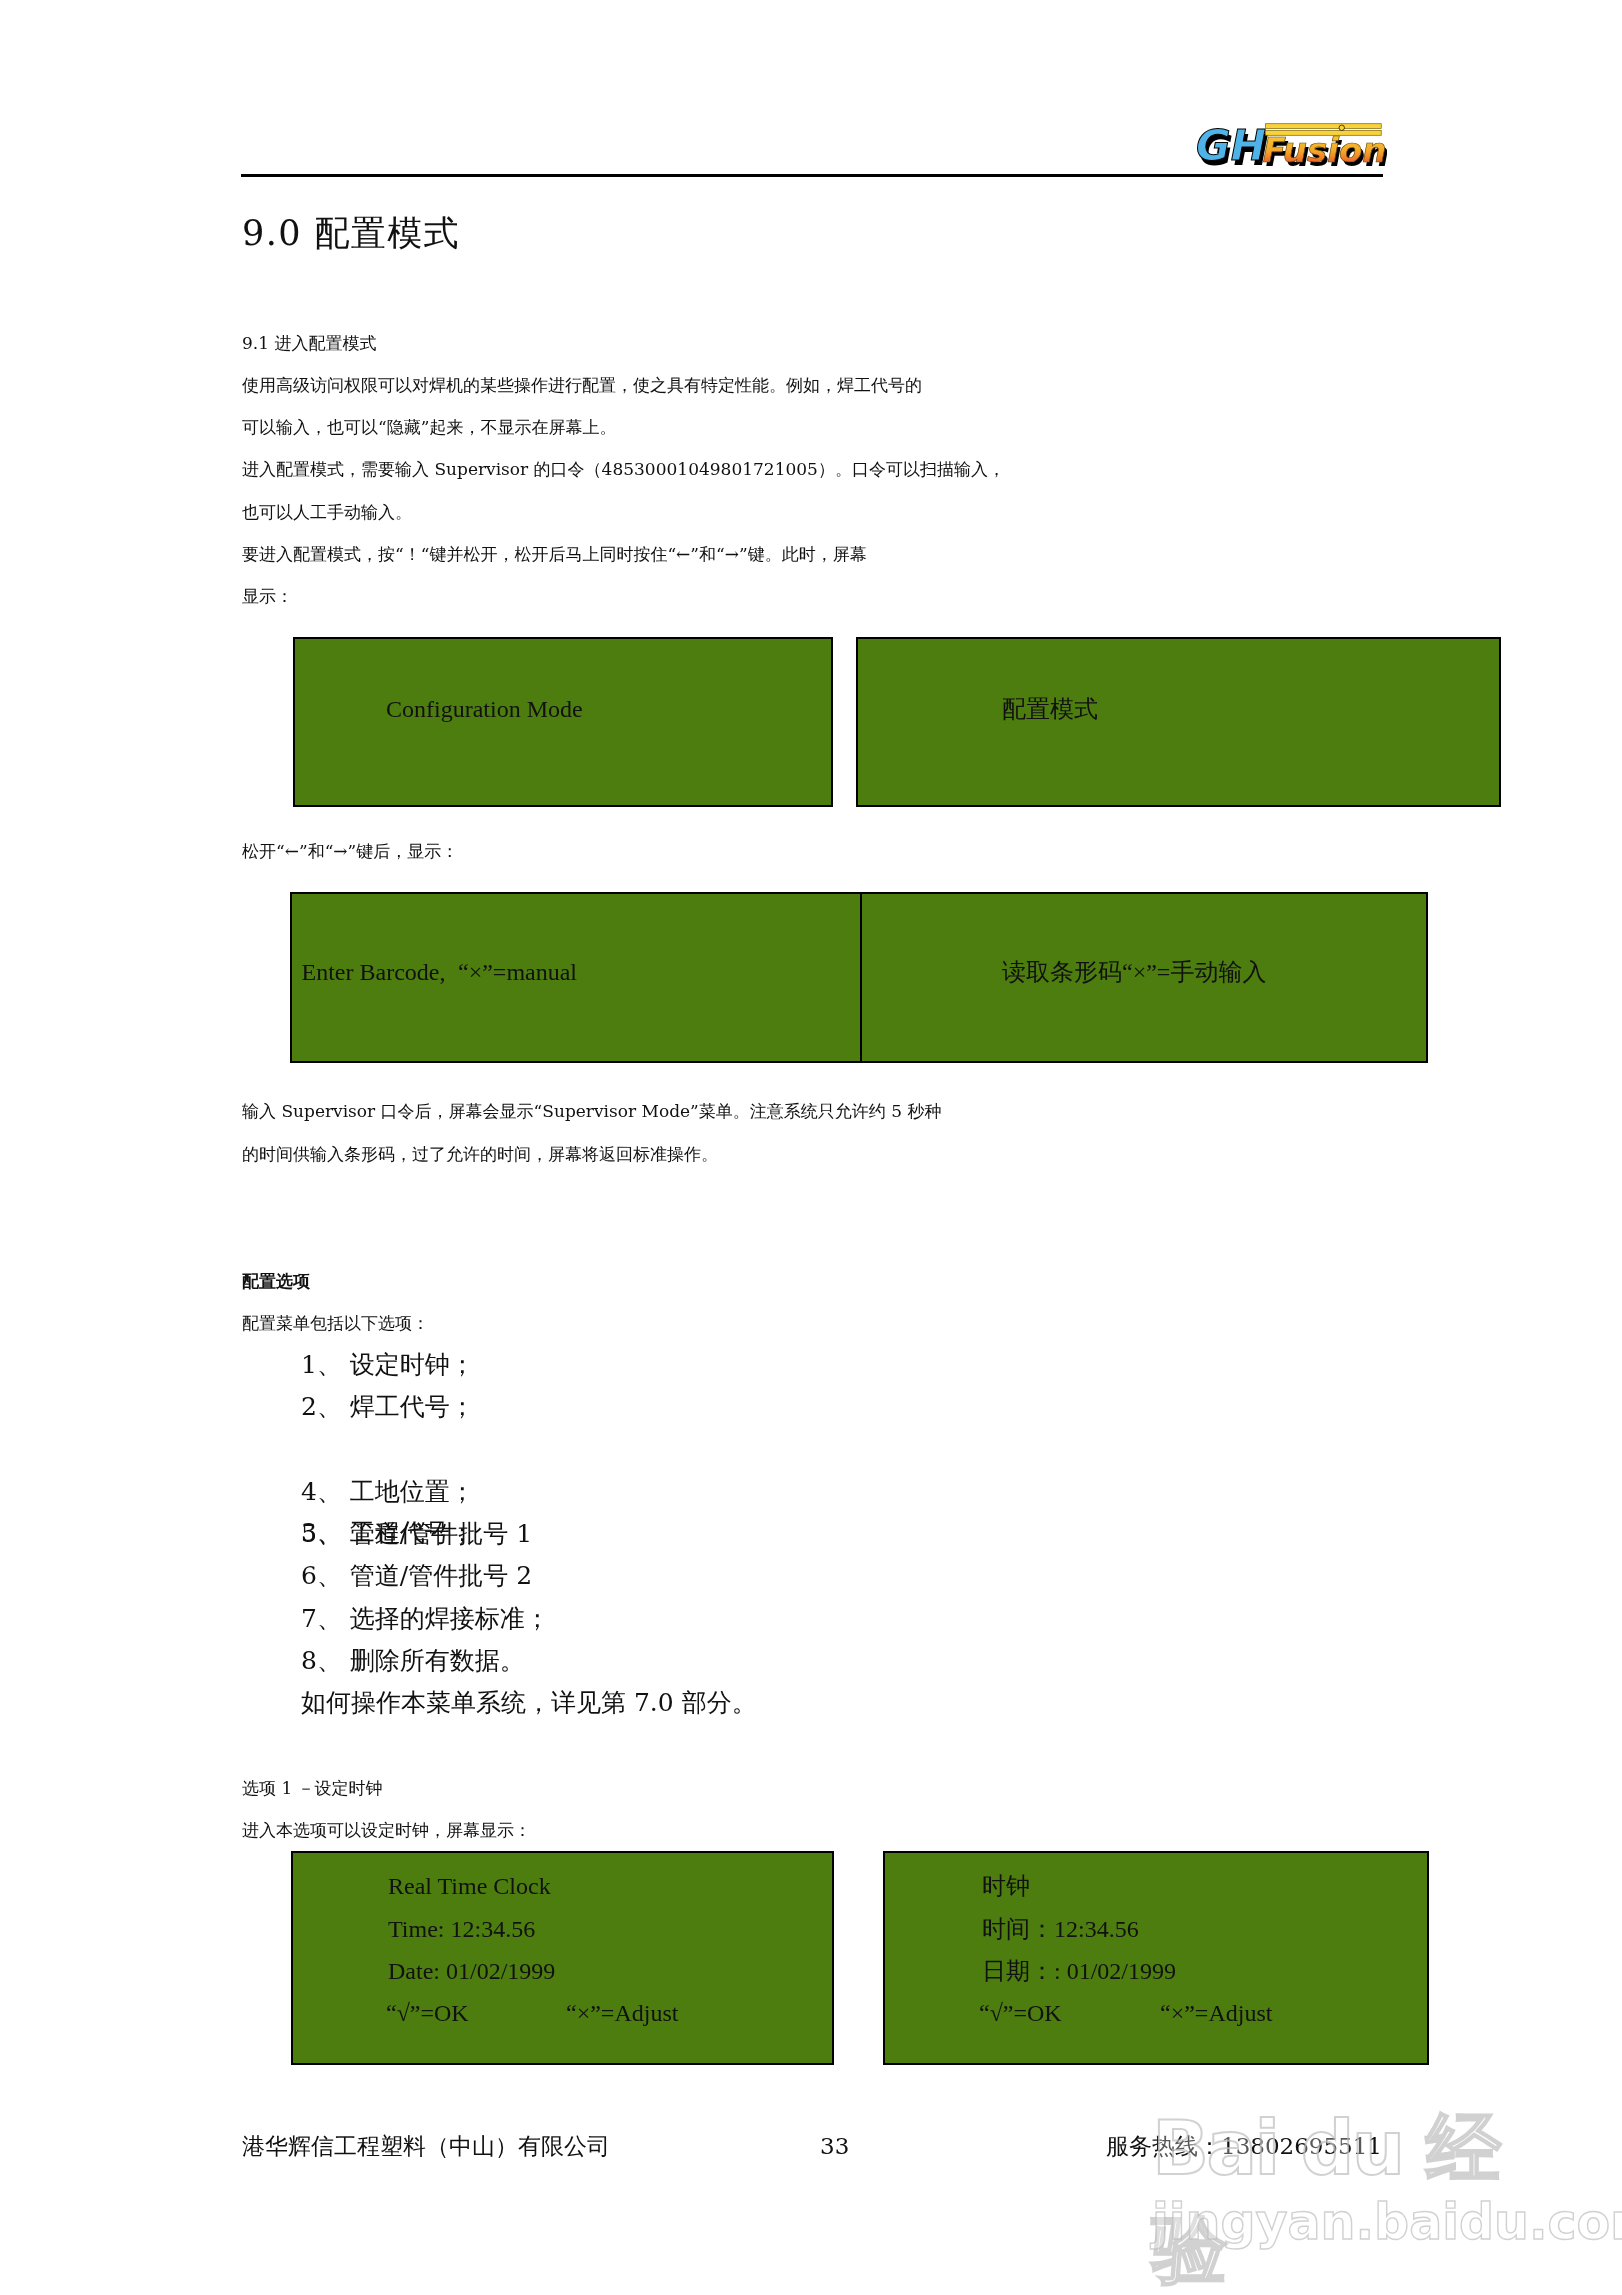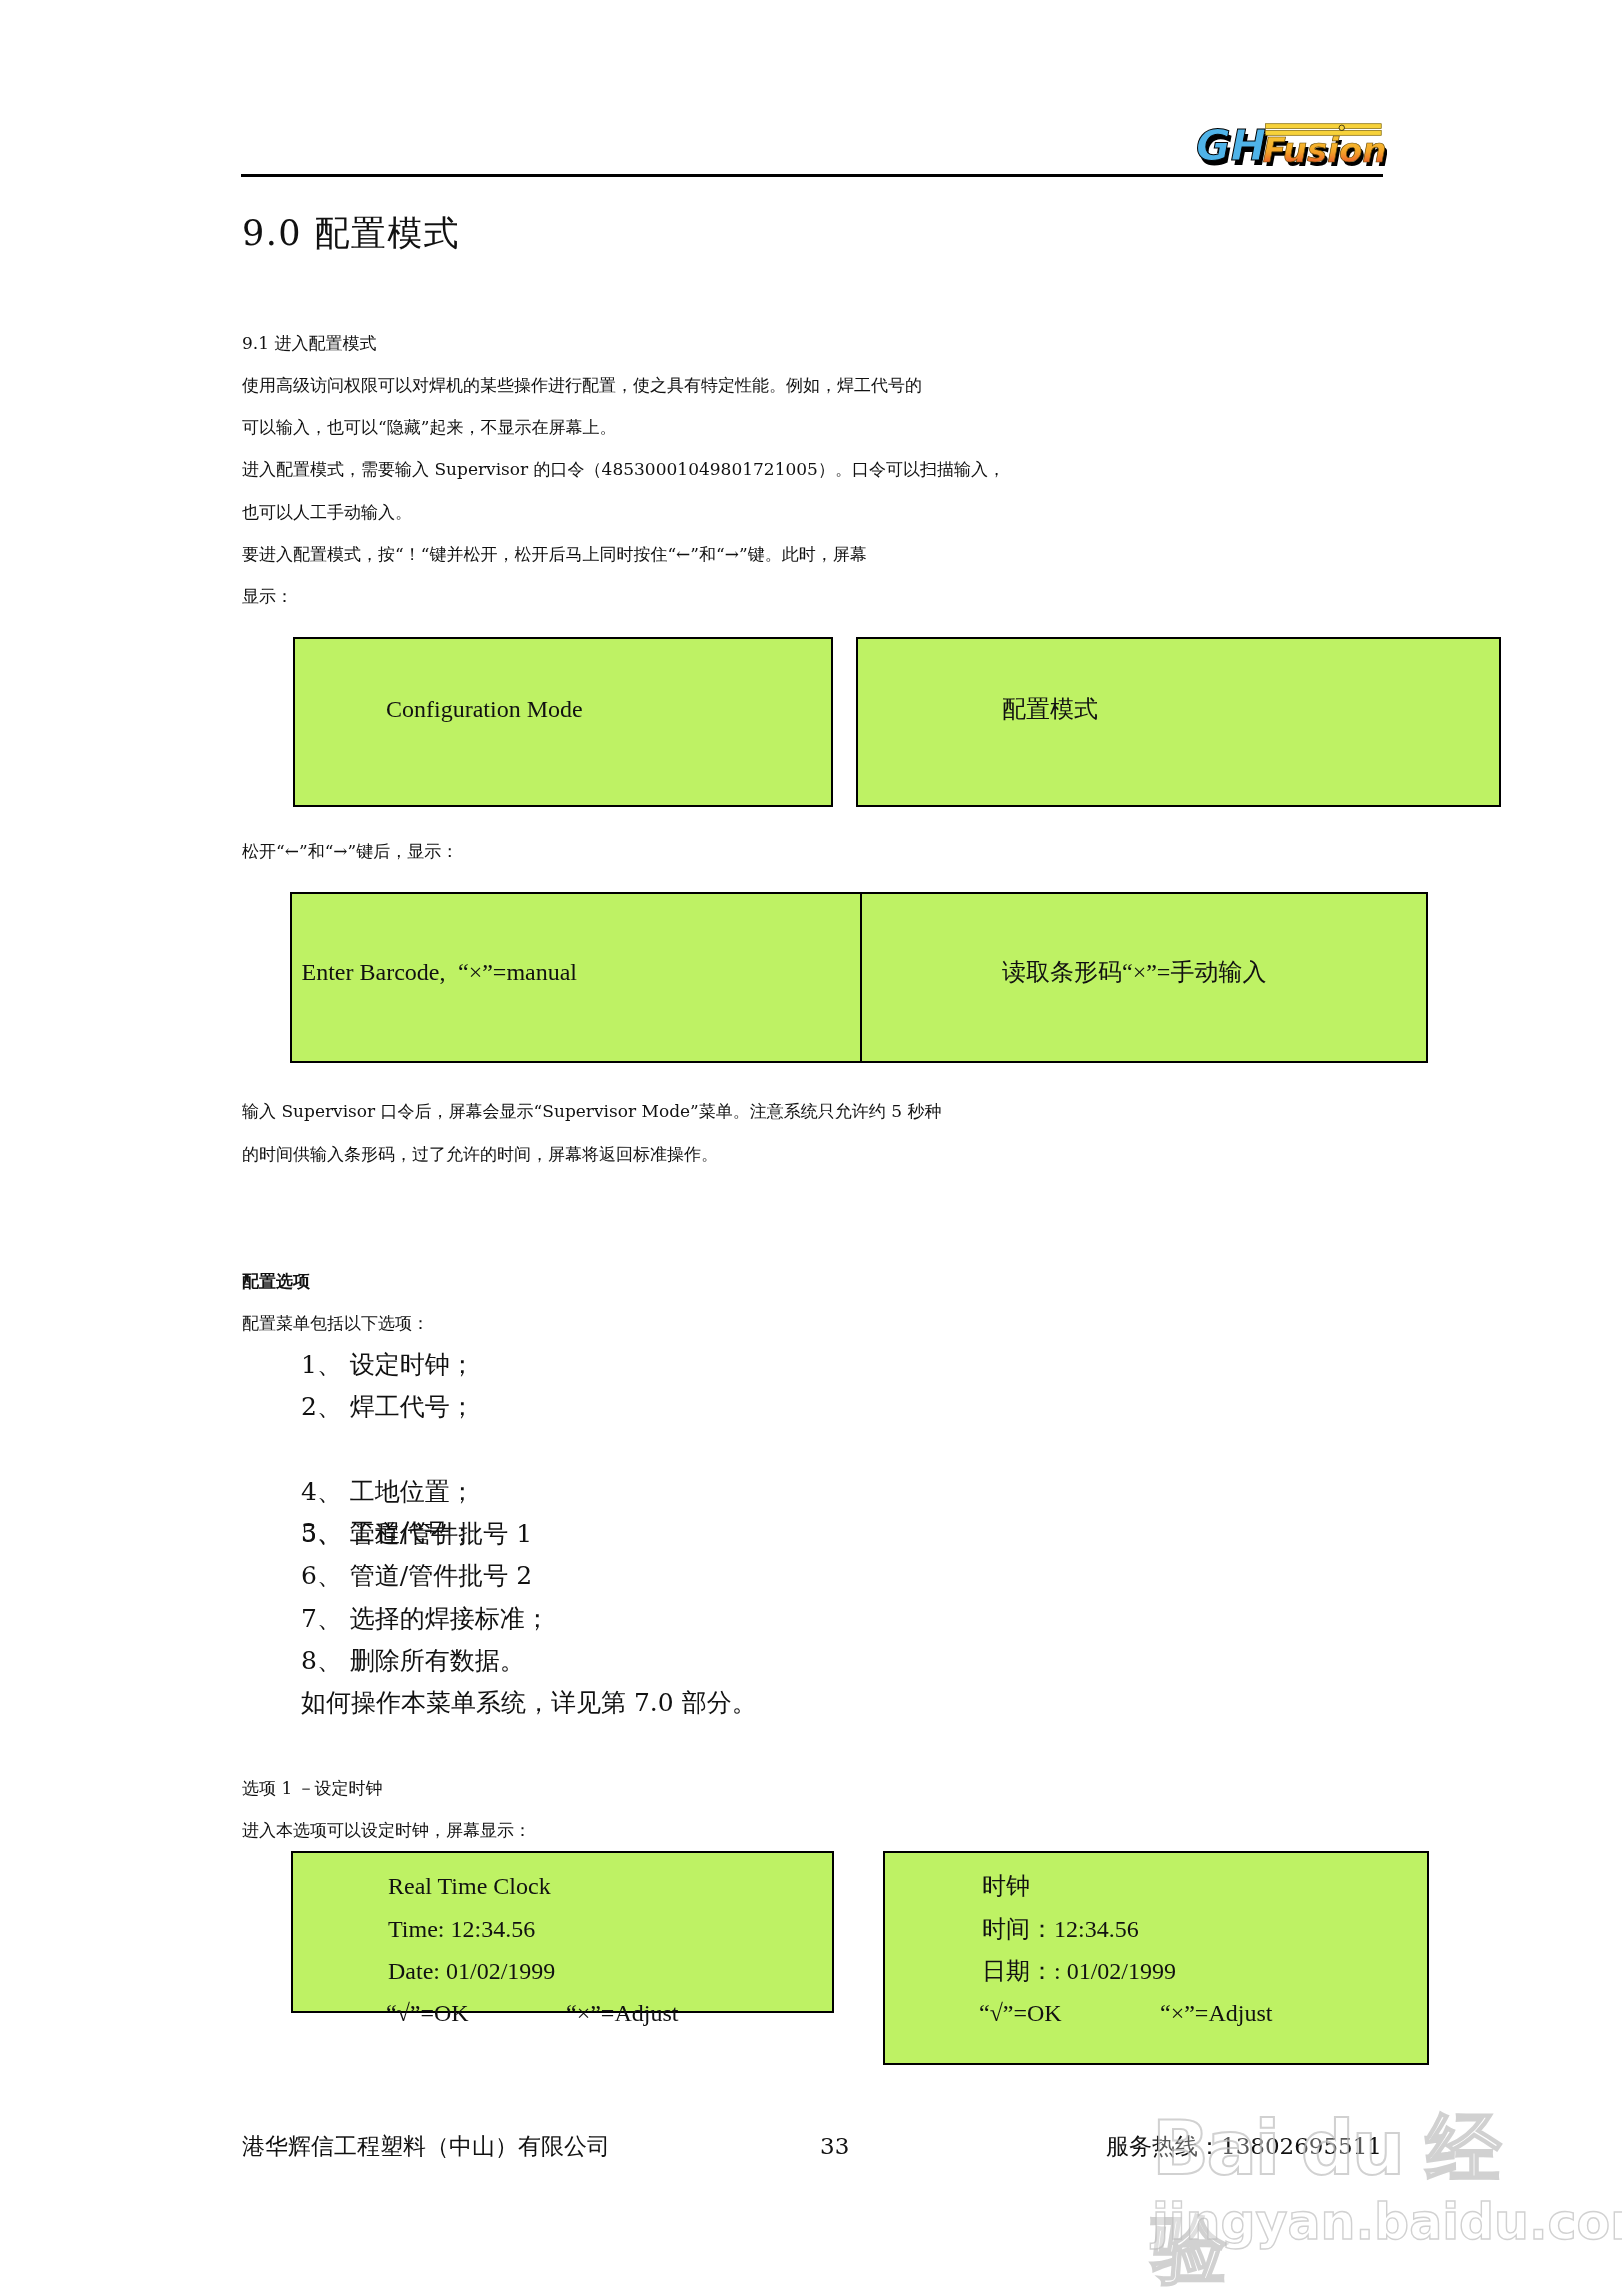--- a/index.html
+++ b/index.html
@@ -11,21 +11,21 @@
   .abs { position: absolute; }
   
   .logo { left: 1189px; top: 121px; width: 198px; height: 49px; text-align: center; }
   .header-rule { left: 241px; top: 174px; width: 1142px; height: 2.7px; background: #000; }
 
   .h1 { left: 242px; top: 213px; font-size: 35px; line-height: 41px; letter-spacing: 1.4px; }
   .body-text { font-size: 17px; line-height: 42px; white-space: nowrap; }
   .bold { font-weight: bold; }
 
   .lcd-box {
-    position: absolute; border: 2.7px solid #000; box-sizing: border-box; background: #bef264;
+    position: absolute; border: 2.7px solid #000; box-sizing: border-box; background: #4d7c0f;
   }
   .lcd-text {
     position: absolute; font-family: "Liberation Serif", "DejaVu Serif", serif;
     font-size: 24px; line-height: 27px; white-space: nowrap;
   }
   .lcd-lines .lcd-line {
     font-family: "Liberation Serif", "DejaVu Serif", serif;
     font-size: 24px; line-height: 42px; white-space: nowrap;
   }
   .mono-ish { font-family: "DejaVu Serif", serif; font-size: 22px; }
@@ -107,21 +107,21 @@
 <div class="list-item" style="top:1471px;">4、 工地位置；</div>
 <div class="list-item" style="top:1513px;">5、 管道/管件批号 1</div>
 <div class="list-item" style="top:1555px;">6、 管道/管件批号 2</div>
 <div class="list-item" style="top:1598px;">7、 选择的焊接标准；</div>
 <div class="list-item" style="top:1640px;">8、 删除所有数据。</div>
 <div class="list-item" style="top:1682px;">如何操作本菜单系统，详见第 7.0 部分。</div>
 
 <div class="abs body-text" style="left:242px; top:1767px;">选项 1 －设定时钟</div>
 <div class="abs body-text" style="left:242px; top:1809px;">进入本选项可以设定时钟，屏幕显示：</div>
 
-<div class="lcd-box lcd-lines" style="left:291px; top:1851px; width:543px; height:162px;">
+<div class="lcd-box lcd-lines" style="left:291px; top:1851px; width:543px; height:214px;">
   <div class="lcd-line abs" style="left:95px; top:12.3px;">Real Time Clock</div>
   <div class="lcd-line abs" style="left:95px; top:55px;">Time: 12:34.56</div>
   <div class="lcd-line abs" style="left:95px; top:97px;">Date: 01/02/1999</div>
   <div class="lcd-line abs mono-ish" style="left:93px; top:139px;">“√”=OK</div>
   <div class="lcd-line abs mono-ish" style="left:273px; top:139px;">“×”=Adjust</div>
 </div>
 <div class="lcd-box lcd-lines" style="left:883px; top:1851px; width:546px; height:214px;">
   <div class="lcd-line abs" style="left:97px; top:12.3px;">时钟</div>
   <div class="lcd-line abs" style="left:97px; top:55px;">时间：12:34.56</div>
   <div class="lcd-line abs" style="left:97px; top:97px;">日期：: 01/02/1999</div>

